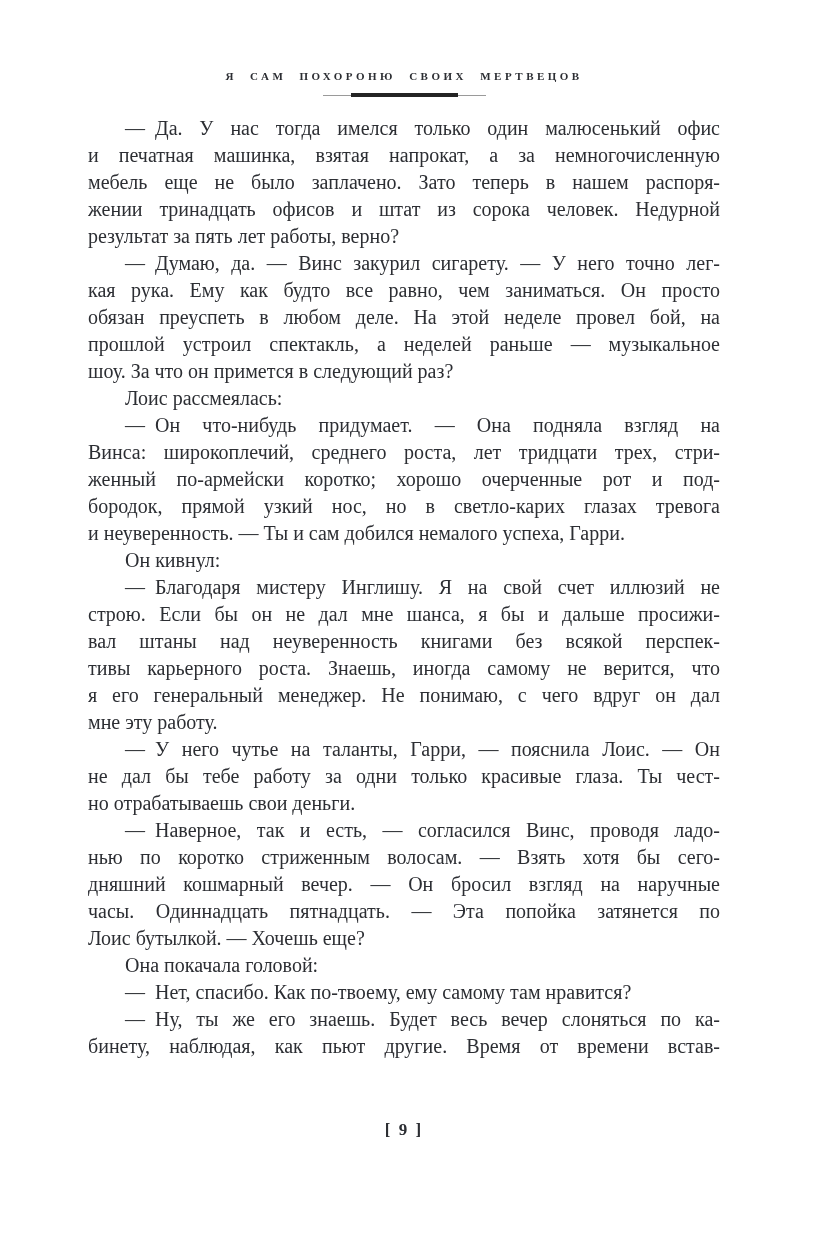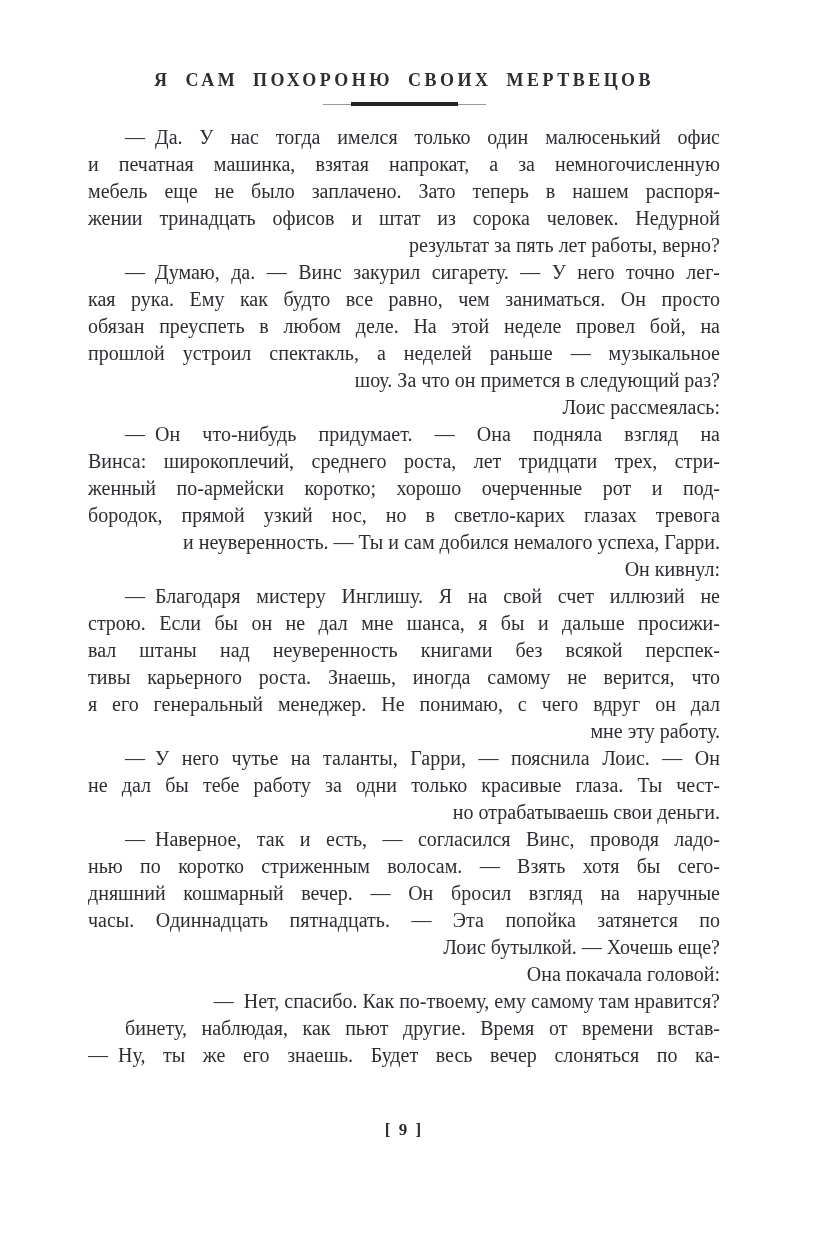--- a/index.html
+++ b/index.html
@@ -21,21 +21,21 @@
   }
   .content {
     position: absolute;
     left: 88px;
     top: 0;
     width: 632px;
   }
   .running-header {
     margin-top: 70px;
     text-align: center;
-    font-size: 18px;
+    font-size: 11px;
     font-weight: bold;
     letter-spacing: 3.5px;
     word-spacing: 7px;
     color: var(--text);
   }
   .divider {
     position: relative;
     width: 163px;
     height: 5px;
     margin: 11px auto 0 auto;
@@ -55,21 +55,21 @@
   .text-block {
     margin-top: 17px;
     font-size: 20px;
     line-height: 27px;
   }
   .para { }
   .para .line:first-child { padding-left: 37px; }
   .line {
     height: 27px;
     overflow: hidden;
-    text-align: right;
+    text-align: left;
   }
   .line.j {
     text-align: justify;
     text-align-last: justify;
     text-justify: inter-word;
   }
   .folio {
     position: absolute;
     left: 88px;
     width: 632px;
@@ -139,19 +139,19 @@
           <div class="line j">часы. Одиннадцать пятнадцать. — Эта попойка затянется по</div>
           <div class="line">Лоис бутылкой. — Хочешь еще?</div>
         </div>
         <div class="para">
           <div class="line">Она покачала головой:</div>
         </div>
         <div class="para">
           <div class="line">— Нет, спасибо. Как по-твоему, ему самому там нравится?</div>
         </div>
         <div class="para">
+          <div class="line j">— Ну, ты же его знаешь. Будет весь вечер слоняться по ка-</div>
           <div class="line j">бинету, наблюдая, как пьют другие. Время от времени встав-</div>
-          <div class="line j">— Ну, ты же его знаешь. Будет весь вечер слоняться по ка-</div>
         </div>
       </div>
   </div>
   <div class="folio">[ 9 ]</div>
 </div>
 
 </body></html>

